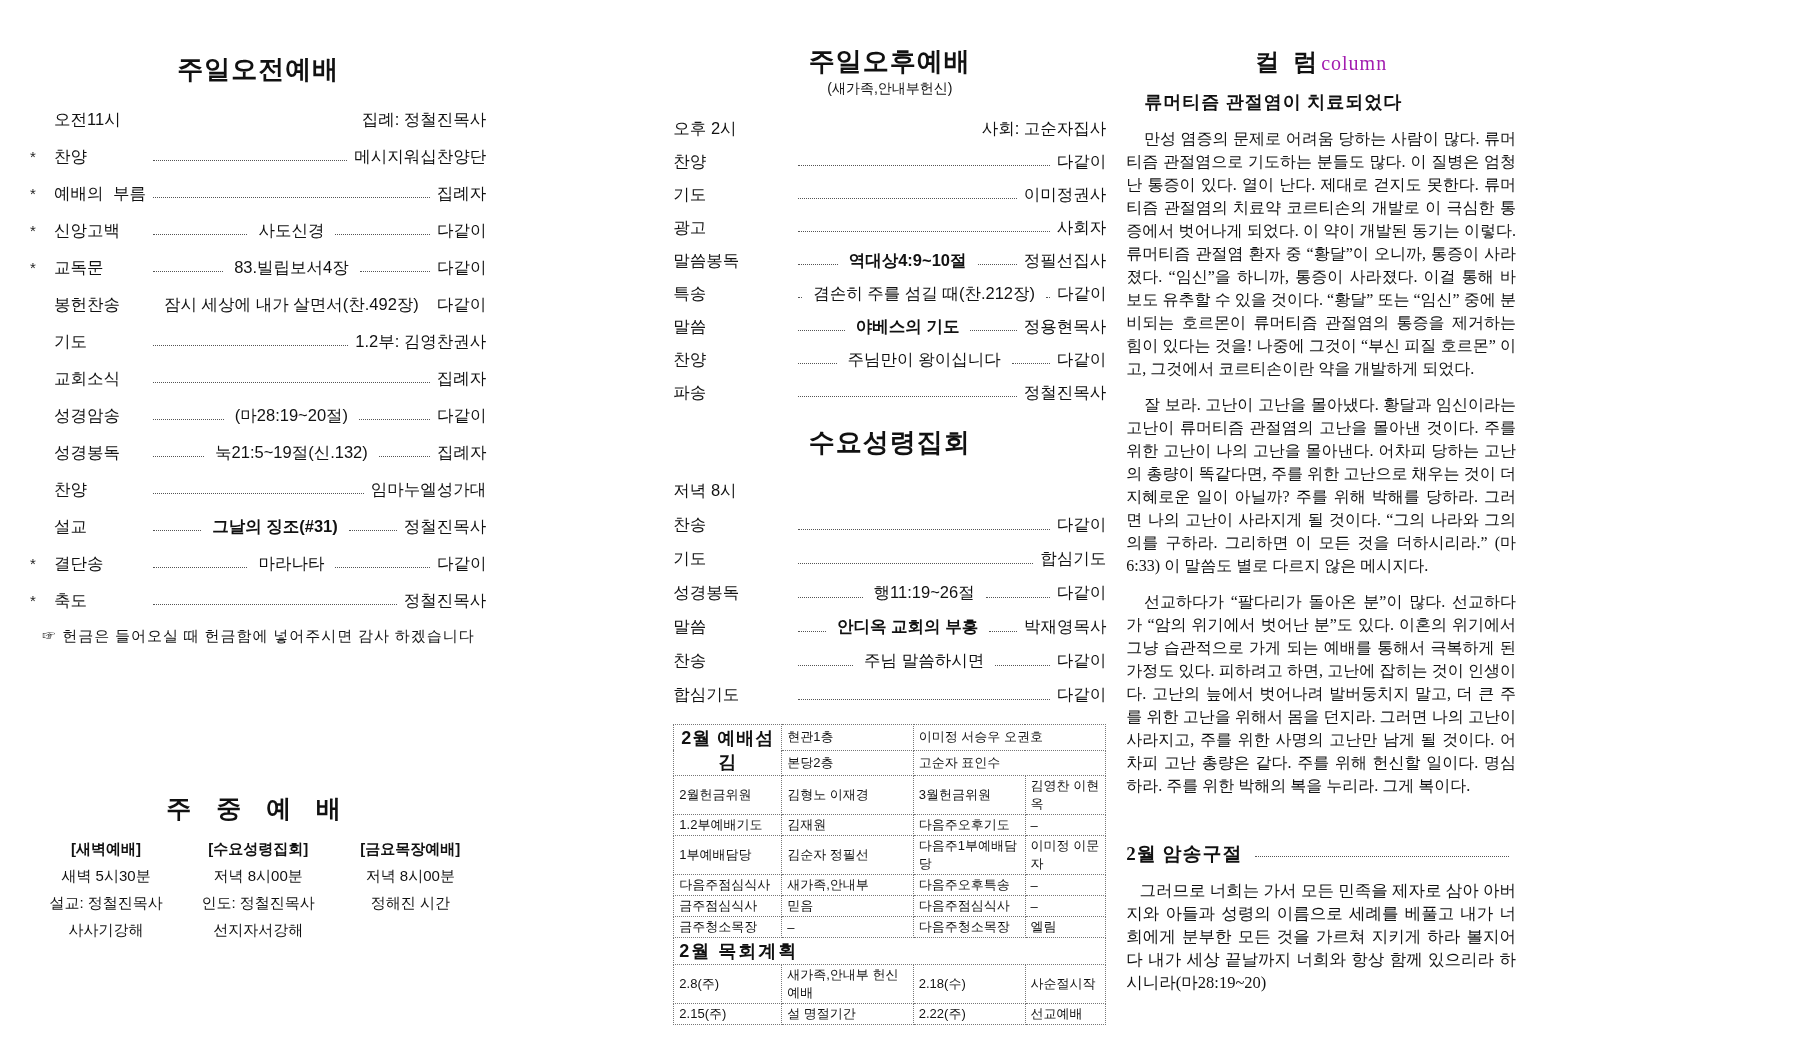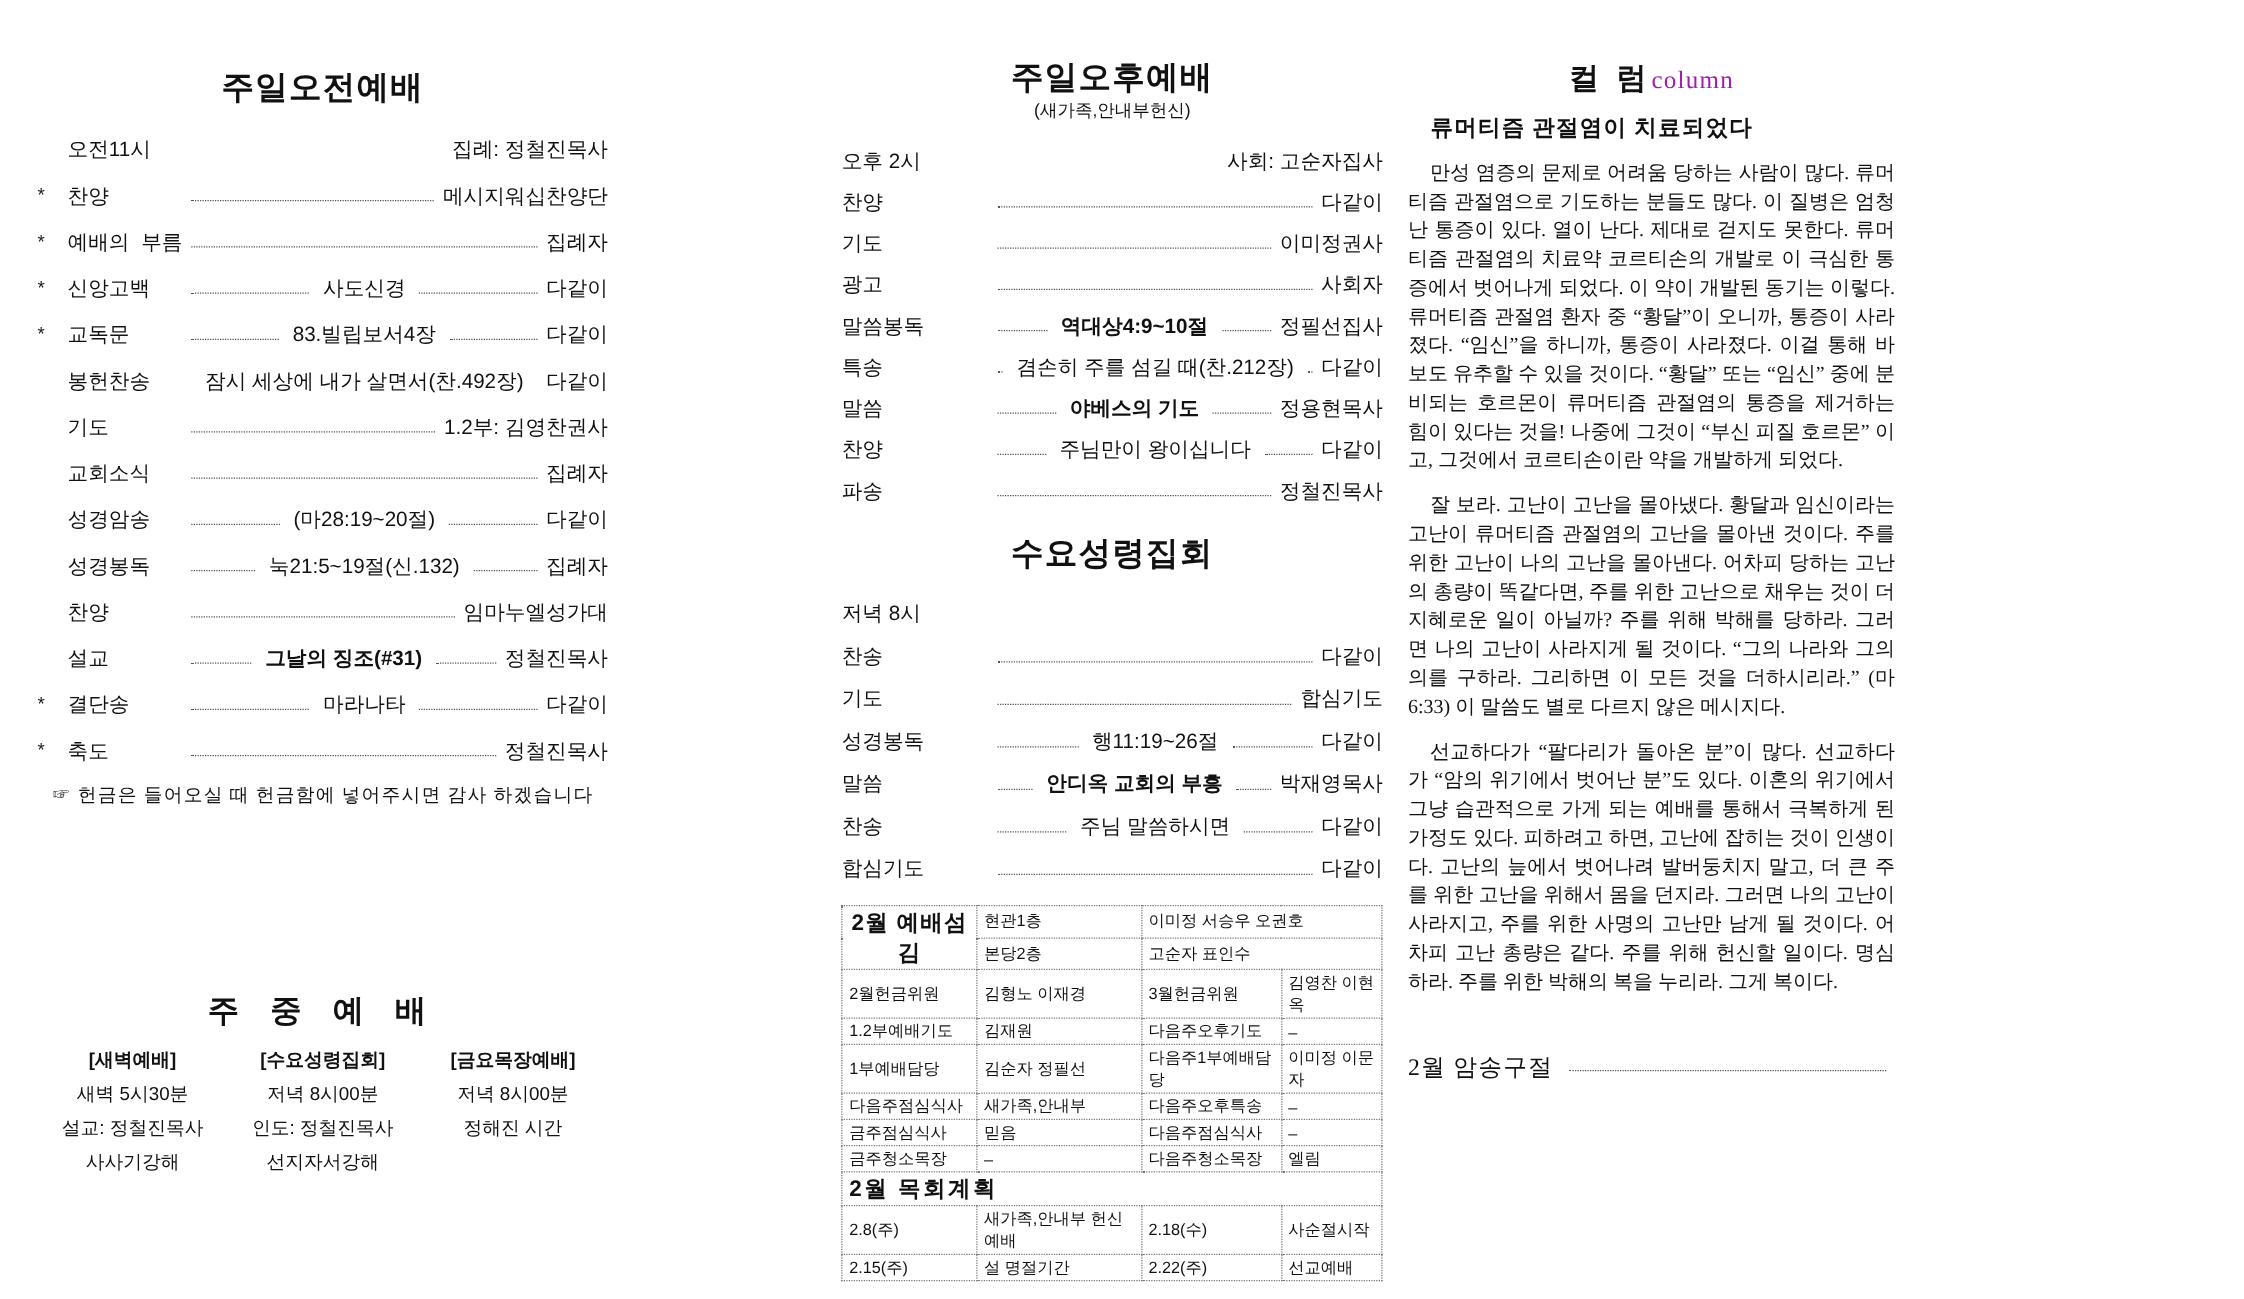--- a/index.html
+++ b/index.html
@@ -47,21 +47,21 @@
   td.plan-head { font-size:18px; font-weight:bold; letter-spacing:2px; padding-left:10px; }
   .cw1 { width:108px; } .cw2 { width:132px; } .cw3 { width:112px; } .cw4 { width:81px; }
 
   .col-right { font-family:"Liberation Serif","DejaVu Serif",serif; }
   .column-title-line { margin-top:46px; text-align:center; }
   .column-title { font-size:24px; font-weight:bold; letter-spacing:4px; }
   .column-title-suffix { font-size:20px; color:#a21caf; letter-spacing:1px; }
   .column-heading { margin-top:12px; font-size:18px; font-weight:bold; text-indent:1em; letter-spacing:1px; }
   .column-para { margin-top:13px; font-size:16px; line-height:23px; text-align:justify; text-indent:1.1em; }
   .memory-head { margin-top:44px; display:flex; align-items:center; }
-  .memory-title { font-size:19px; font-weight:normal; white-space:nowrap; letter-spacing:1px; }
+  .memory-title { font-size:19px; font-weight:bold; white-space:nowrap; letter-spacing:1px; }
   .memory-head .leader { transform:translateY(2px); margin-left:12px; }
   .memory-verse { margin-top:12px; font-size:16.5px; line-height:23px; text-align:justify; text-indent:0.8em; }
 </style>
 </head>
 <body>
 
 <div class="page">
 
   <section class="col-left">
     <h1 class="sec-title">주일오전예배</h1>
@@ -371,15 +371,16 @@
     </div>
     <h3 class="column-heading">류머티즘 관절염이 치료되었다</h3>
     <p class="column-para">만성 염증의 문제로 어려움 당하는 사람이 많다. 류머티즘 관절염으로 기도하는 분들도 많다. 이 질병은 엄청난 통증이 있다. 열이 난다. 제대로 걷지도 못한다. 류머티즘 관절염의 치료약 코르티손의 개발로 이 극심한 통증에서 벗어나게 되었다. 이 약이 개발된 동기는 이렇다. 류머티즘 관절염 환자 중 “황달”이 오니까, 통증이 사라졌다. “임신”을 하니까, 통증이 사라졌다. 이걸 통해 바보도 유추할 수 있을 것이다. “황달” 또는 “임신” 중에 분비되는 호르몬이 류머티즘 관절염의 통증을 제거하는 힘이 있다는 것을! 나중에 그것이 “부신 피질 호르몬” 이고, 그것에서 코르티손이란 약을 개발하게 되었다.</p>
     <p class="column-para">잘 보라. 고난이 고난을 몰아냈다. 황달과 임신이라는 고난이 류머티즘 관절염의 고난을 몰아낸 것이다. 주를 위한 고난이 나의 고난을 몰아낸다. 어차피 당하는 고난의 총량이 똑같다면, 주를 위한 고난으로 채우는 것이 더 지혜로운 일이 아닐까? 주를 위해 박해를 당하라. 그러면 나의 고난이 사라지게 될 것이다. “그의 나라와 그의 의를 구하라. 그리하면 이 모든 것을 더하시리라.” (마6:33) 이 말씀도 별로 다르지 않은 메시지다.</p>
     <p class="column-para">선교하다가 “팔다리가 돌아온 분”이 많다. 선교하다가 “암의 위기에서 벗어난 분”도 있다. 이혼의 위기에서 그냥 습관적으로 가게 되는 예배를 통해서 극복하게 된 가정도 있다. 피하려고 하면, 고난에 잡히는 것이 인생이다. 고난의 늪에서 벗어나려 발버둥치지 말고, 더 큰 주를 위한 고난을 위해서 몸을 던지라. 그러면 나의 고난이 사라지고, 주를 위한 사명의 고난만 남게 될 것이다. 어차피 고난 총량은 같다. 주를 위해 헌신할 일이다. 명심하라. 주를 위한 박해의 복을 누리라. 그게 복이다.</p>
 
     <div class="memory-head">
       <span class="memory-title">2월 암송구절</span>
       <span class="leader"></span>
     </div>
+    <p class="memory-verse">그러므로 너희는 가서 모든 민족을 제자로 삼아 아버지와 아들과 성령의 이름으로 세례를 베풀고 내가 너희에게 분부한 모든 것을 가르쳐 지키게 하라 볼지어다 내가 세상 끝날까지 너희와 항상 함께 있으리라 하시니라(마28:19~20)</p>
   </section>
 
 </div>
 
 </body></html>

